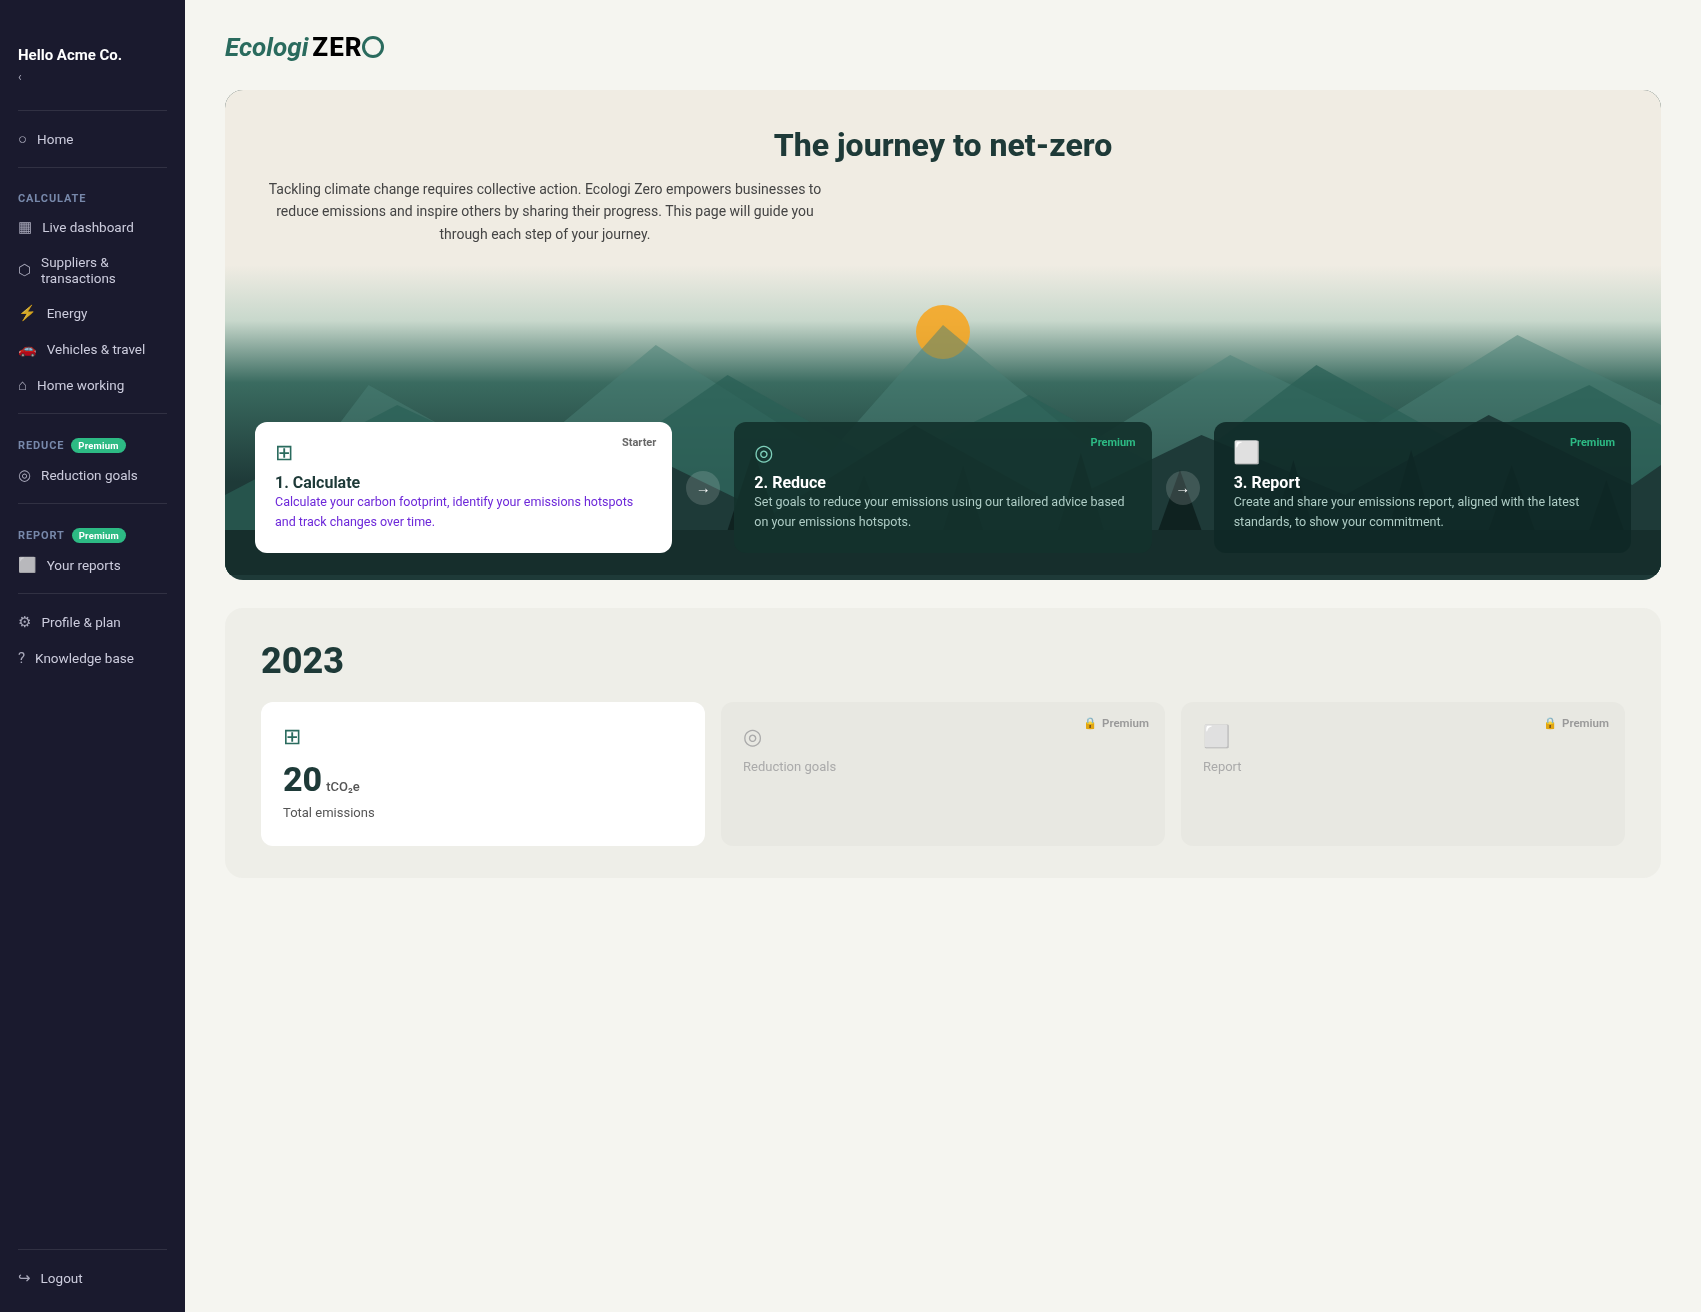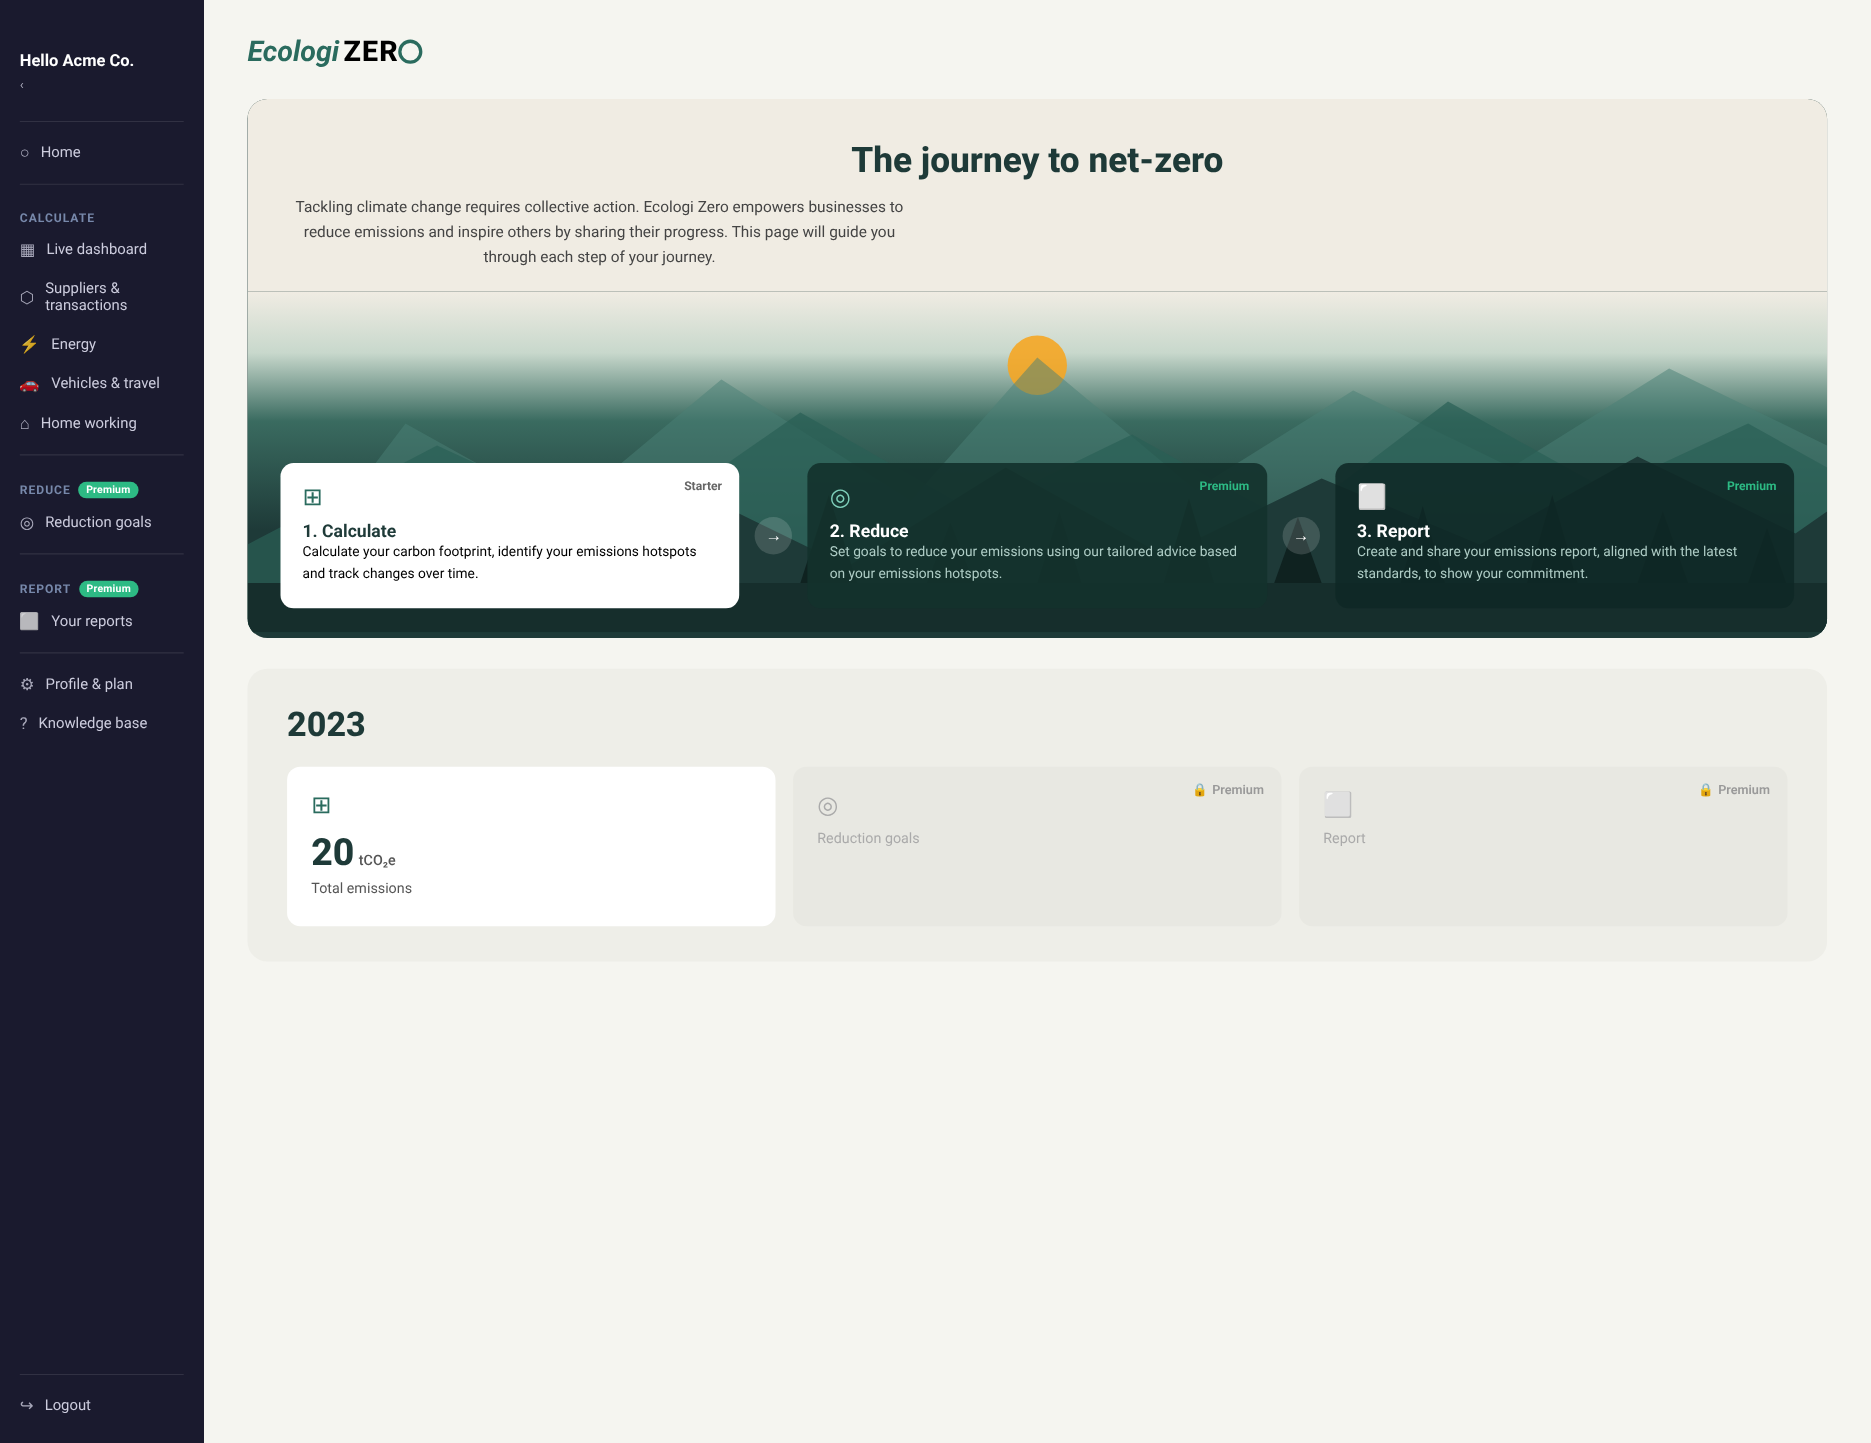--- a/index.html
+++ b/index.html
@@ -211,21 +211,21 @@
       font-weight: 700;
     }
     .step-card-white .step-title { color: #1e3a38; }
     .step-card-dark .step-title { color: #fff; }
     .step-card-darker .step-title { color: #fff; }
 
     .step-desc {
       font-size: 12.5px;
       line-height: 1.55;
     }
-    .step-card-white .step-desc { color: #000000; }
+    .step-card-white .step-desc { color: #6d28d9; }
     .step-card-dark .step-desc { color: #aeccc5; }
     .step-card-darker .step-desc { color: #aeccc5; }
 
     .arrow-connector {
       display: flex;
       align-items: center;
       justify-content: center;
       width: 34px;
       min-width: 34px;
       height: 34px;
@@ -237,21 +237,21 @@
       flex-shrink: 0;
     }
 
     
     .stats-section {
       background: #eeeee8;
       border-radius: 18px;
       padding: 32px 36px;
     }
     .stats-year {
-      font-size: 31px;
+      font-size: 36px;
       font-weight: 800;
       color: #1e3a38;
       margin-bottom: 20px;
     }
     .stats-cards {
       display: flex;
       gap: 16px;
     }
     .stat-card {
       flex: 1;

